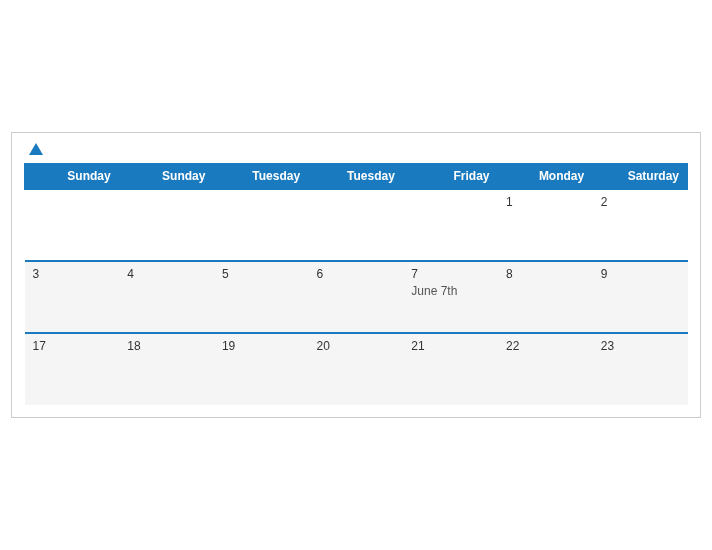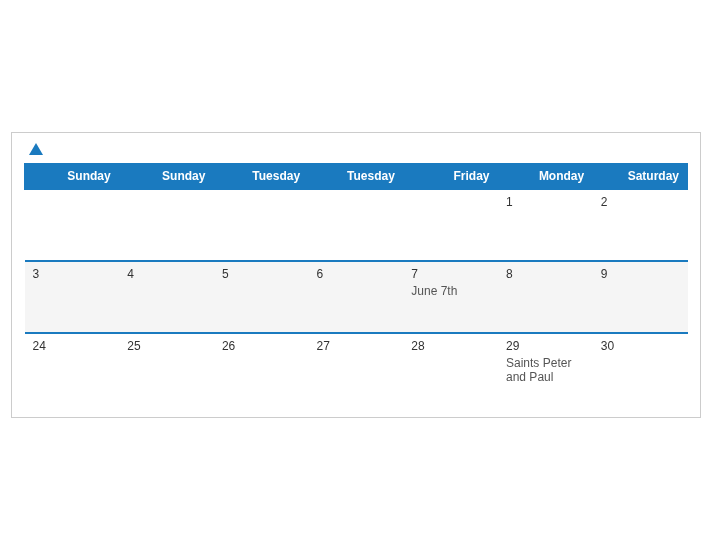--- a/index.html
+++ b/index.html
@@ -169,38 +169,37 @@
             <span class="event-text">June 7th</span>
           </td>
           <td style="background: rgb(245, 245, 245);">
             <span class="day-number">8</span>
           </td>
           <td style="background: rgb(245, 245, 245);">
             <span class="day-number">9</span>
           </td>
         </tr>
         <tr>
-          <td>
-            <span class="day-number">24</span>
-          </td>
-          <td>
-            <span class="day-number">25</span>
-          </td>
-          <td>
-            <span class="day-number">26</span>
-          </td>
-          <td>
-            <span class="day-number">27</span>
-          </td>
-          <td>
-            <span class="day-number">28</span>
-          </td>
-          <td>
-            <span class="day-number">29</span>
-            <span class="event-text">Saints Peter and Paul</span>
-          </td>
-          <td>
-            <span class="day-number">30</span>
+          <td style="background: rgb(245, 245, 245);">
+            <span class="day-number">17</span>
+          </td>
+          <td style="background: rgb(245, 245, 245);">
+            <span class="day-number">18</span>
+          </td>
+          <td style="background: rgb(245, 245, 245);">
+            <span class="day-number">19</span>
+          </td>
+          <td style="background: rgb(245, 245, 245);">
+            <span class="day-number">20</span>
+          </td>
+          <td style="background: rgb(245, 245, 245);">
+            <span class="day-number">21</span>
+          </td>
+          <td style="background: rgb(245, 245, 245);">
+            <span class="day-number">22</span>
+          </td>
+          <td style="background: rgb(245, 245, 245);">
+            <span class="day-number">23</span>
           </td>
         </tr>
       </tbody>
   </table>
 </div>
 
 </body></html>

